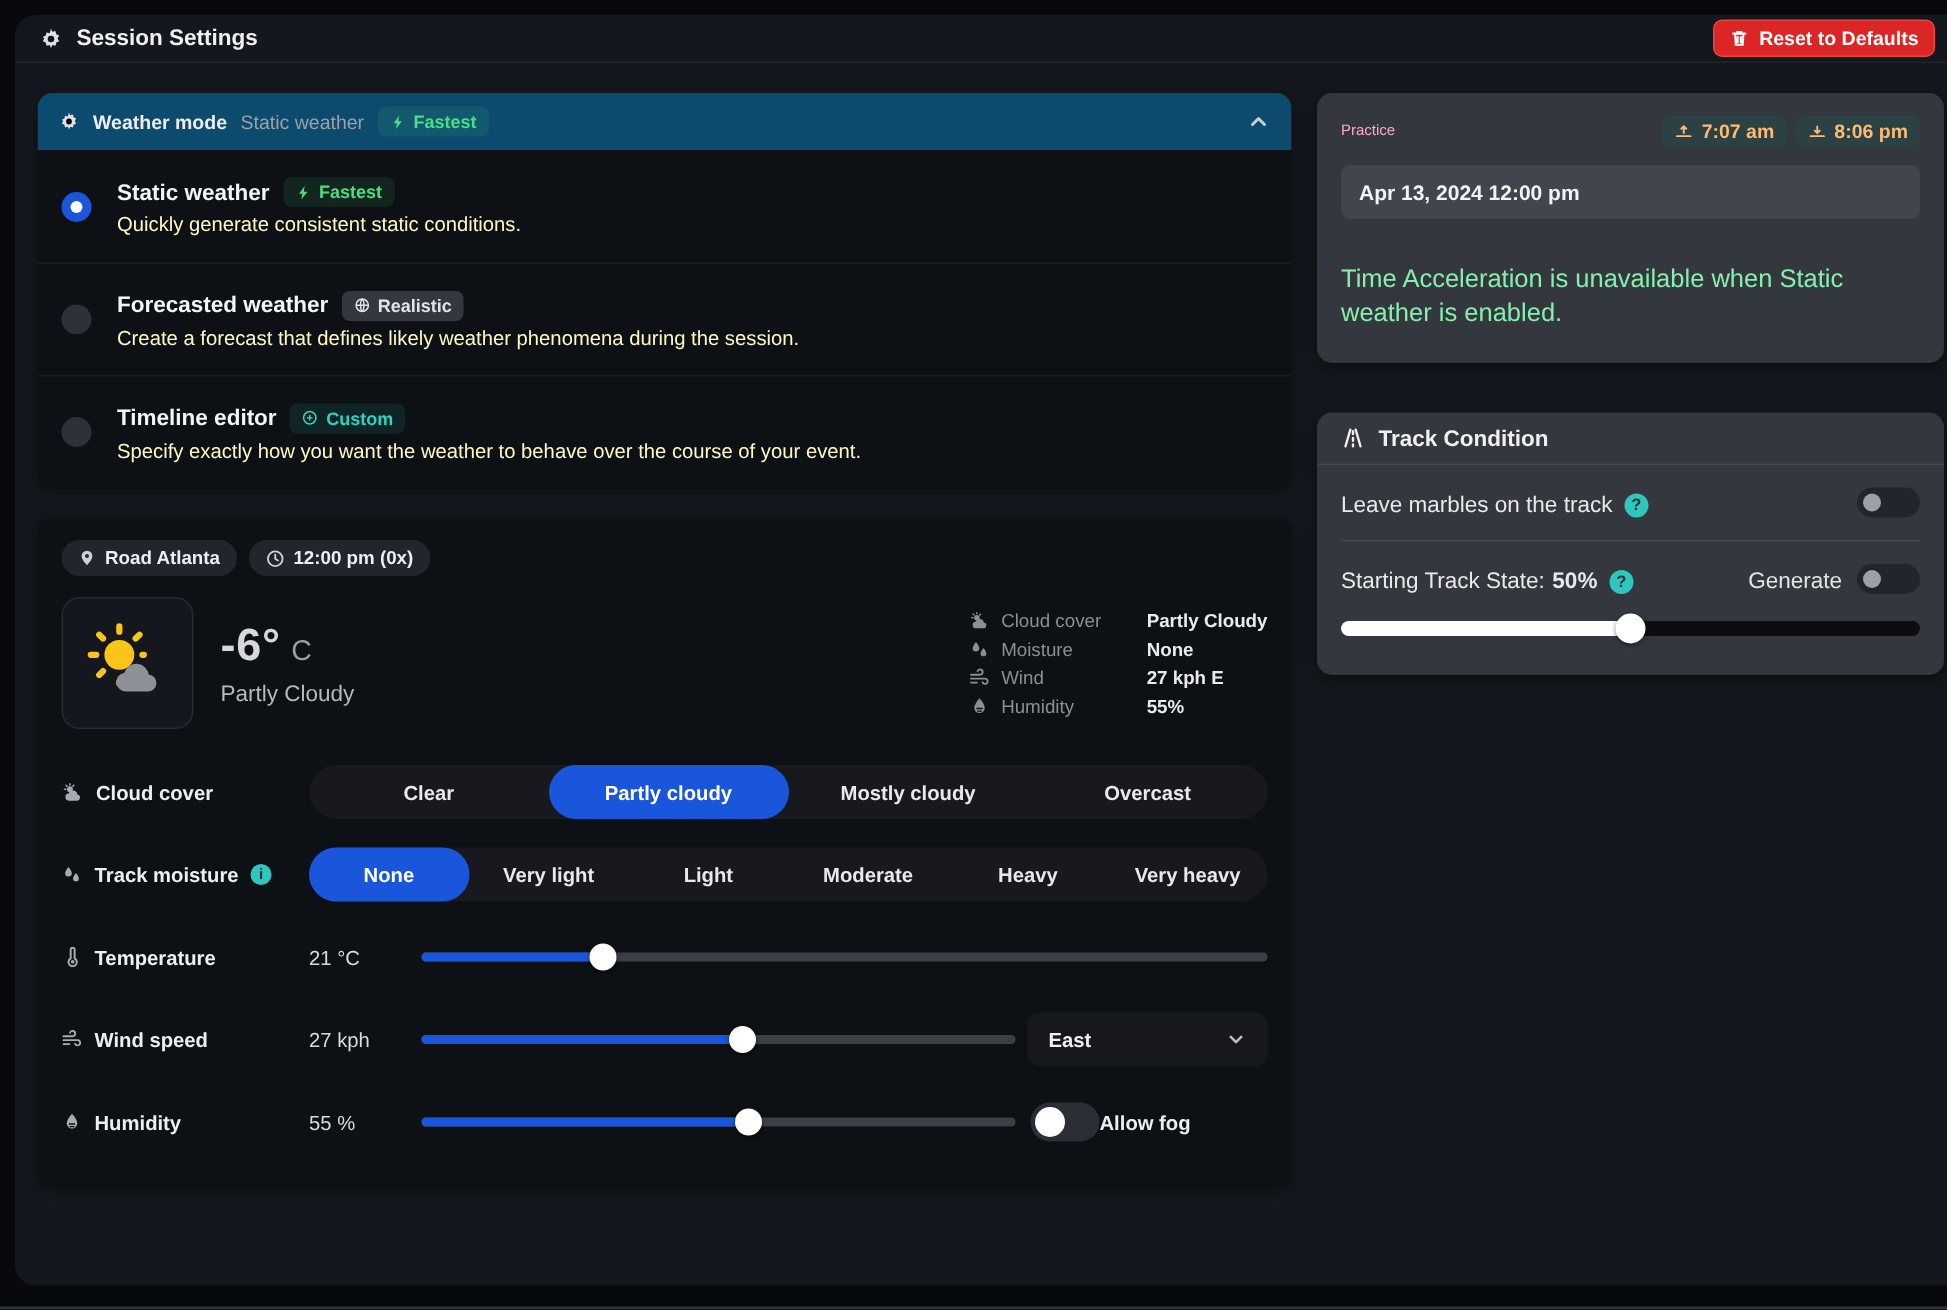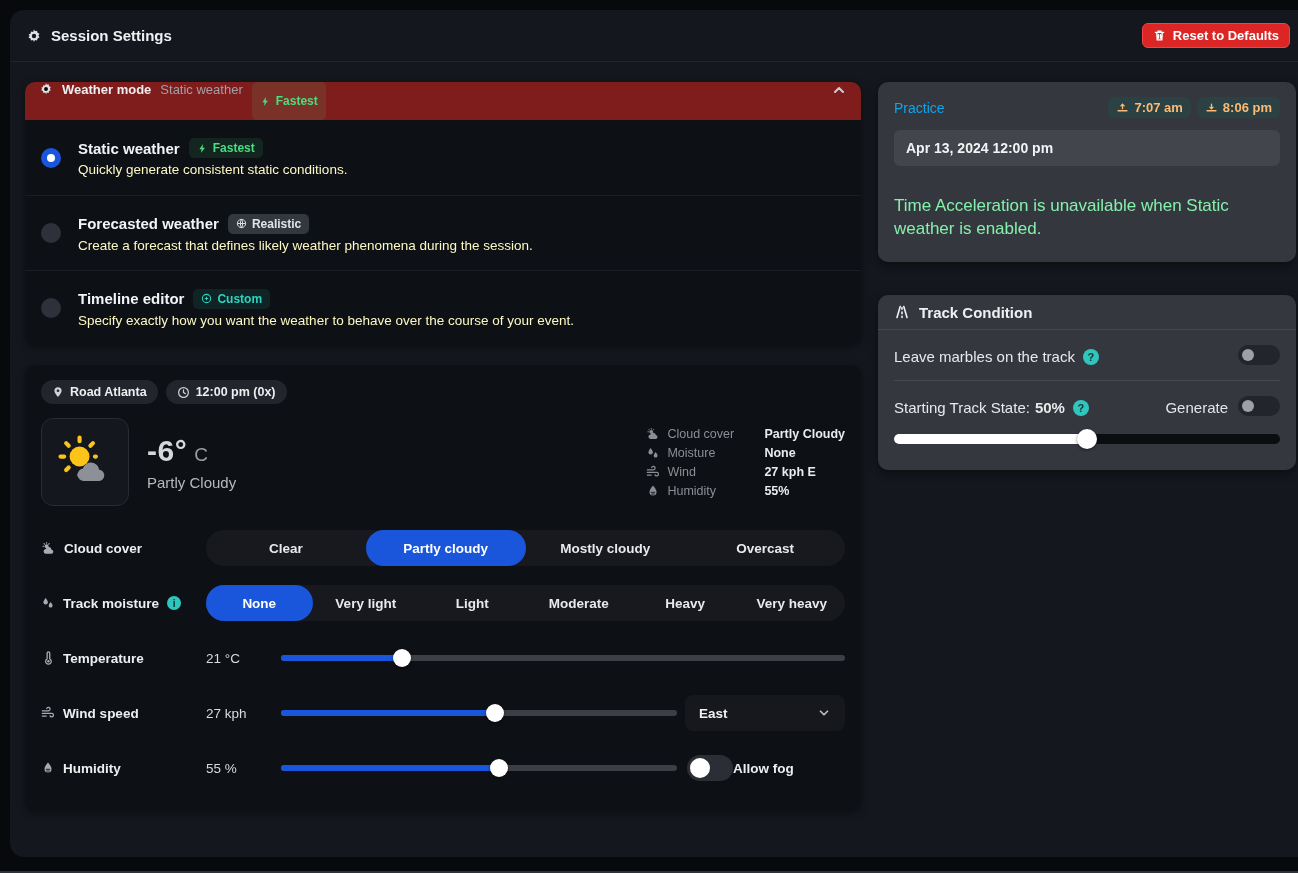--- a/index.html
+++ b/index.html
@@ -8,36 +8,36 @@
     background:#07090d;
     font-family:"Liberation Sans", sans-serif;
     position:relative;
     color:#e8e9eb;
   }
   .outer {
     position:absolute; left:10px; top:10px; width:1288px; height:847px;
     background:#14171d; border-radius:14px 0 0 14px;
   }
   .outer-header {
-    height:52px; display:flex; align-items:center; gap:9px;
+    height:32px; display:flex; align-items:center; gap:9px;
     padding:0 8px 0 16px; border-bottom:1px solid #20242b;
   }
   .app-title { font-size:15px; font-weight:600; color:#eef0f2; }
   .reset-btn {
     margin-left:auto; background:#dc2626; border:1px solid #e44;
     color:#fff; font-weight:700; font-size:13px; padding:4px 10px;
     border-radius:6px; display:flex; gap:7px; align-items:center; cursor:pointer;
   }
   .content { display:flex; padding:20px 2px 0 15px; gap:17px; }
   .left-col { width:836px; }
   .right-col { width:418px; }
 
   .section { border-radius:10px; overflow:hidden; box-shadow:0 2px 8px rgba(0,0,0,.4); }
   .sec-header {
-    background:#7f1d1d; height:38px; display:flex; gap:9px;
+    background:#0c4a6e; height:38px; display:flex; align-items:center; gap:9px;
     padding:0 14px; font-size:13px; color:#e3e5e8;
   }
   .sec-header .hdr-bold { font-weight:700; color:#eceef0; }
   .sec-header .hdr-val { color:#9ea1a7; }
   .sec-body { background:#0d1015; }
 
   .wm-row { display:flex; gap:17px; align-items:center; padding:0 16px; height:75px; }
   .wm-row + .wm-row { border-top:1px solid #1a1d24; }
   .radio { width:20px; height:20px; border-radius:50%; background:#2e313a; flex:0 0 20px; position:relative; }
   .radio.selected { background:#1a56db; }
@@ -120,21 +120,21 @@
     display:flex; align-items:center; gap:9px; padding:9px 16px 8px;
     border-bottom:1px solid #45484f; font-size:15px; font-weight:600; color:#eff0f2;
   }
   .rcard-body { padding:15px 16px 21px; }
 
   .hdr-right { margin-left:auto; display:flex; align-items:center; gap:9px; }
   .toggle-on { width:46px; height:24px; border-radius:12px; background:#7ce087; position:relative; cursor:pointer; }
   .toggle-on .knob { position:absolute; right:5px; top:5px; width:14px; height:14px; border-radius:50%; background:#17191d; }
 
   .practice-row { display:flex; align-items:center; }
-  .practice-label { font-size:14px; color:#0ea5e9; }
+  .practice-label { font-size:10px; color:#f9a8d4; }
   .time-chips { margin-left:auto; display:flex; gap:6px; }
   .time-chip {
     display:flex; gap:5px; align-items:center; background:#2b4143; color:#fdba74;
     font-weight:700; font-size:13px; padding:3px 8px; border-radius:6px;
   }
   .dt-input {
     margin-top:12px; height:36px; background:#42454c; border-radius:6px;
     display:flex; align-items:center; padding:0 12px; font-size:14px; font-weight:700; color:#f2f3f5; cursor:text;
   }
   .note { margin-top:29px; font-size:17px; color:#86efac; line-height:1.35; }

